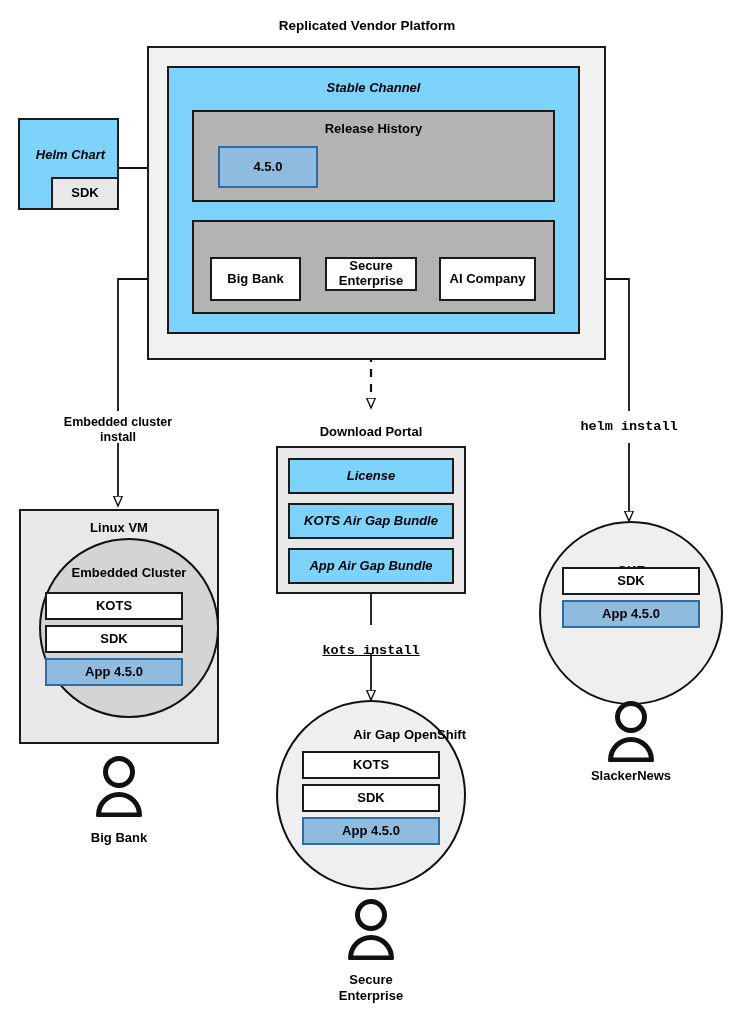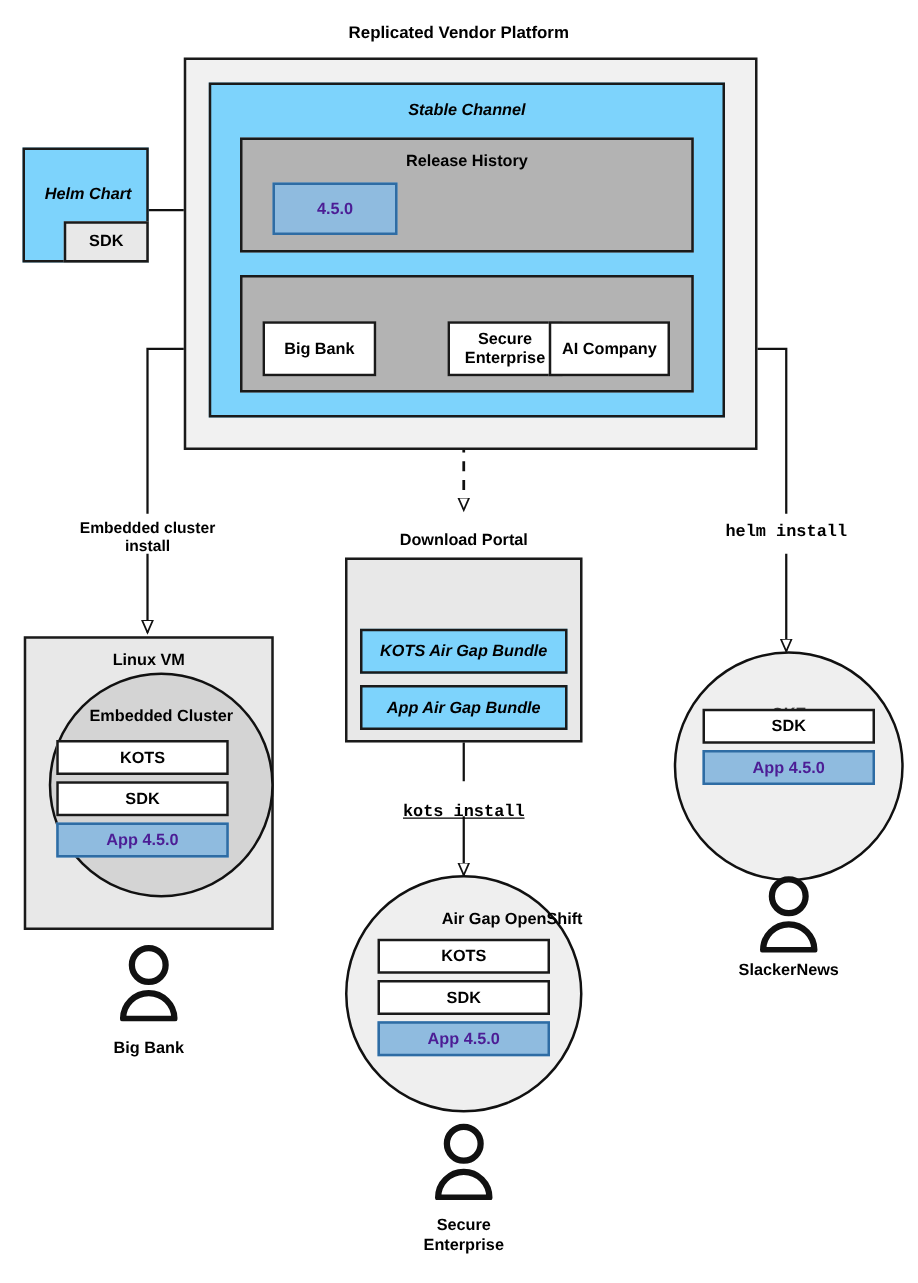--- a/index.html
+++ b/index.html
@@ -34,21 +34,21 @@
     line-height: 1.12;
   }
   .bx-white { background: #ffffff; }
   .bx-light { background: #e8e8e8; }
   .bx-grey  { background: #7dd3fc; font-style: italic; }
   .bx-dark  { background: #b3b3b3; }
   .bx-outer { background: #f1f1f1; }
   .bx-blue  {
     background: #8fbbdf;
     border-color: #2e6ca4;
-    color: #4c1d95;
+    color: #000000;
   }
 
   
   .lbl {
     position: absolute;
     box-sizing: border-box;
     text-align: center;
     font-weight: bold;
     font-size: 13px;
     line-height: 1.2;
@@ -122,21 +122,21 @@
 
   <div class="bx bx-blue" style="left:218px; top:146px; width:100px; height:42px;">
     <span>4.5.0</span>
   </div>
 
   <div class="bx bx-dark" style="left:192px; top:220px; width:363px; height:94px;"></div>
 
   <div class="bx bx-white" style="left:210px; top:257px; width:91px; height:44px;">
     <span>Big Bank</span>
   </div>
-  <div class="bx bx-white" style="left:325px; top:257px; width:92px; height:44px;margin-left:33px;">
+  <div class="bx bx-white" style="left:325px; top:257px; width:92px; height:34px;">
     <span>Secure Enterprise</span>
   </div>
   <div class="bx bx-white" style="left:439px; top:257px; width:97px; height:44px;">
     <span>AI Company</span>
   </div>
 
   <div class="bx bx-grey" style="left:18px; top:118px; width:101px; height:92px; display:block;">
     <div class="lbl" style="left:0; top:27px; width:101px;">Helm Chart</div>
   </div>
   <div class="bx bx-light" style="left:51px; top:177px; width:68px; height:33px;">
@@ -148,20 +148,23 @@
     <div>install</div>
   </div>
 
   <div class="lbl lbl-mono" style="left:549px; top:419px; width:160px;">helm install</div>
 
   <div class="lbl lbl-mono" style="left:291px; top:643px; width:160px;text-decoration:underline;">kots install</div>
 
   <div class="lbl" style="left:291px; top:424px; width:160px;">Download Portal</div>
   <div class="bx bx-light" style="left:276px; top:446px; width:190px; height:148px;"></div>
 
+  <div class="bx bx-grey" style="left:288px; top:458px; width:166px; height:36px;">
+    <span>License</span>
+  </div>
   <div class="bx bx-grey" style="left:288px; top:503px; width:166px; height:36px;">
     <span>KOTS Air Gap Bundle</span>
   </div>
   <div class="bx bx-grey" style="left:288px; top:548px; width:166px; height:36px;">
     <span>App Air Gap Bundle</span>
   </div>
 
   <div class="bx bx-light" style="left:19px; top:509px; width:200px; height:235px;"></div>
   <div class="lbl" style="left:19px; top:520px; width:200px;">Linux VM</div>
 

